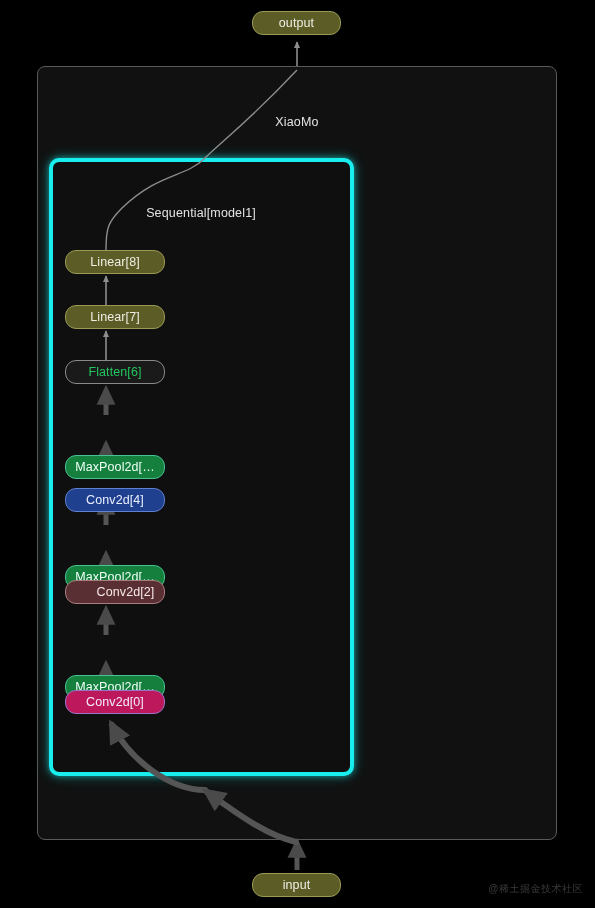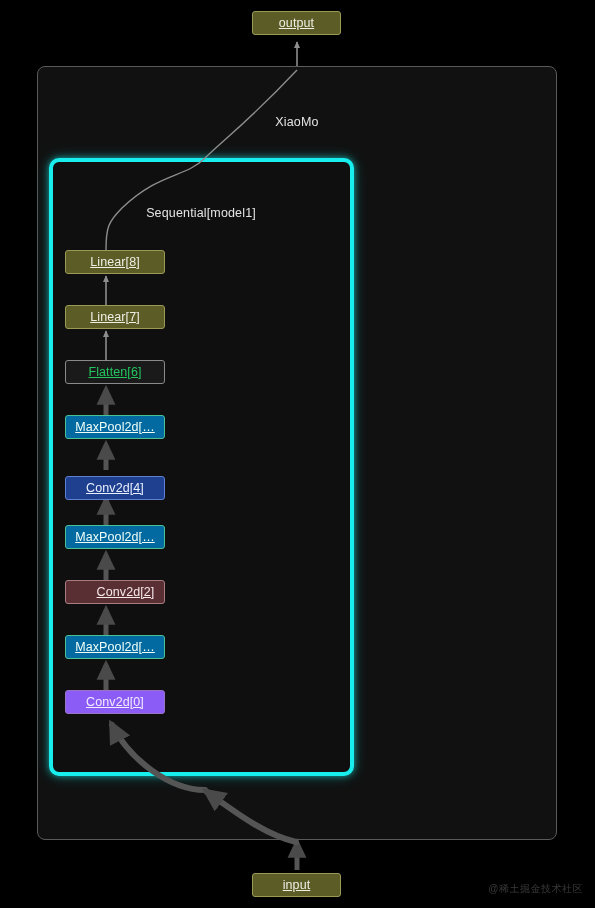--- a/index.html
+++ b/index.html
@@ -77,48 +77,47 @@
     top: 166px;
   }
 
   
   .node {
     position: absolute;
     box-sizing: border-box;
     height: 24px;
     line-height: 22px;
     text-align: center;
-    border-radius: 3px;
+    border-radius: 11px;
     border: 1px solid rgba(255,255,255,0.35);
     font-size: 12.5px;
     color: #eaeaea;
     white-space: nowrap;
     overflow: hidden;
     text-overflow: ellipsis;
     padding: 0 7px;
     letter-spacing: 0.1px;
-    text-decoration: underline;
   }
 
   .node-io {
     width: 89px;
     left: 252px;
   }
 
   .node-layer {
     width: 100px;
     left: 65px;
   }
 
   
   .fill-olive    { background: #5c5c27; border-color: #9a9a55; color: #efefe4; }
-  .fill-green    { background: #0369a1; border-color: #49c193; color: #f0fff8; }
+  .fill-green    { background: #15803d; border-color: #49c193; color: #f0fff8; margin-top: 40px; }
   .fill-blue     { background: #1f3f8f; border-color: #5f7fd0; color: #eaf0ff; }
   .fill-maroon   { background: #5a2f33; border-color: #a97d80; color: #f6e9ea; padding-left: 28px; }
-  .fill-purple   { background: #8b5cf6; border-color: #9a72c6; color: #f3ecff; }
+  .fill-purple   { background: #be185d; border-color: #9a72c6; color: #f3ecff; }
   .fill-dark     { background: #1a1a1a; border-color: #8a8a8a; color: #22c55e; }
 
   
   #watermark {
     position: absolute;
     right: 12px;
     bottom: 12px;
     color: #3a3a3a;
     font-size: 10px;
     letter-spacing: 0.5px;
@@ -173,21 +172,21 @@
   <div class="node node-io fill-olive" style="top:11px">output</div>
 
   <div class="node node-layer fill-olive" style="top:250px">Linear[8]</div>
 
   <div class="node node-layer fill-olive" style="top:305px">Linear[7]</div>
 
   <div class="node node-layer fill-dark" style="top:360px">Flatten[6]</div>
 
   <div class="node node-layer fill-green" style="top:415px">MaxPool2d[…</div>
 
-  <div class="node node-layer fill-blue" style="top:476px">Conv2d[4]</div>
+  <div class="node node-layer fill-blue" style="top:488px">Conv2d[4]</div>
 
   <div class="node node-layer fill-green" style="top:525px">MaxPool2d[…</div>
 
   <div class="node node-layer fill-maroon" style="top:580px">Conv2d[2]</div>
 
   <div class="node node-layer fill-green" style="top:635px">MaxPool2d[…</div>
 
   <div class="node node-layer fill-purple" style="top:690px">Conv2d[0]</div>
 
   <div class="node node-io fill-olive" style="top:873px">input</div>

